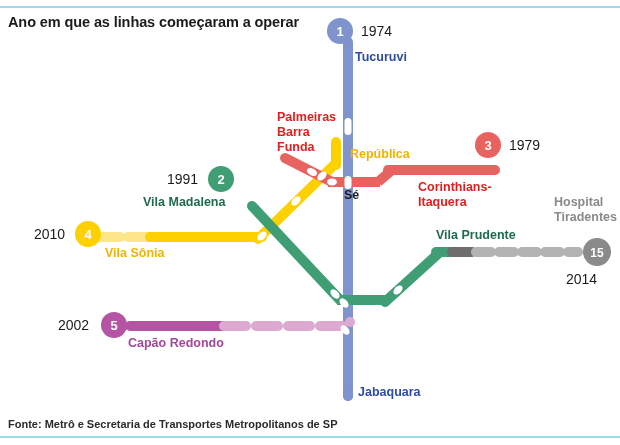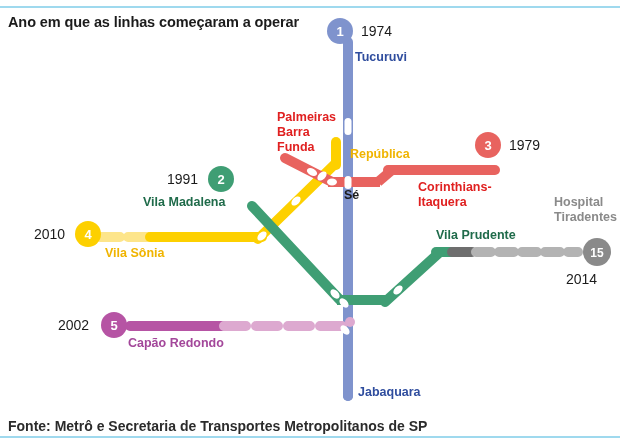--- a/index.html
+++ b/index.html
@@ -14,21 +14,21 @@
   .rule{position:absolute;left:0;width:620px;height:2px;background:#9fd9ee;}
   .rule-top{top:6px;}
   .rule-bottom{top:436px;}
   #title{
     position:absolute;left:8px;top:14px;
     font-size:14.5px;font-weight:bold;color:#1b1b1b;
     letter-spacing:-0.1px;white-space:nowrap;
   }
   #footer{
     position:absolute;left:8px;top:418px;
-    font-size:14px;font-weight:bold;color:#2b2b2b;
+    font-size:11px;font-weight:bold;color:#2b2b2b;
     white-space:nowrap;
   }
   svg#map{position:absolute;left:0;top:0;width:620px;height:445px;}
   text{font-family:"Liberation Sans", sans-serif;}
   .badge-num{font-size:13px;font-weight:bold;fill:#ffffff;text-anchor:middle;}
   .badge-num.small{font-size:12px;}
   .year{font-size:14px;fill:#1b1b1b;}
   .stn{font-size:12.5px;font-weight:bold;}
 </style>
 </head>

